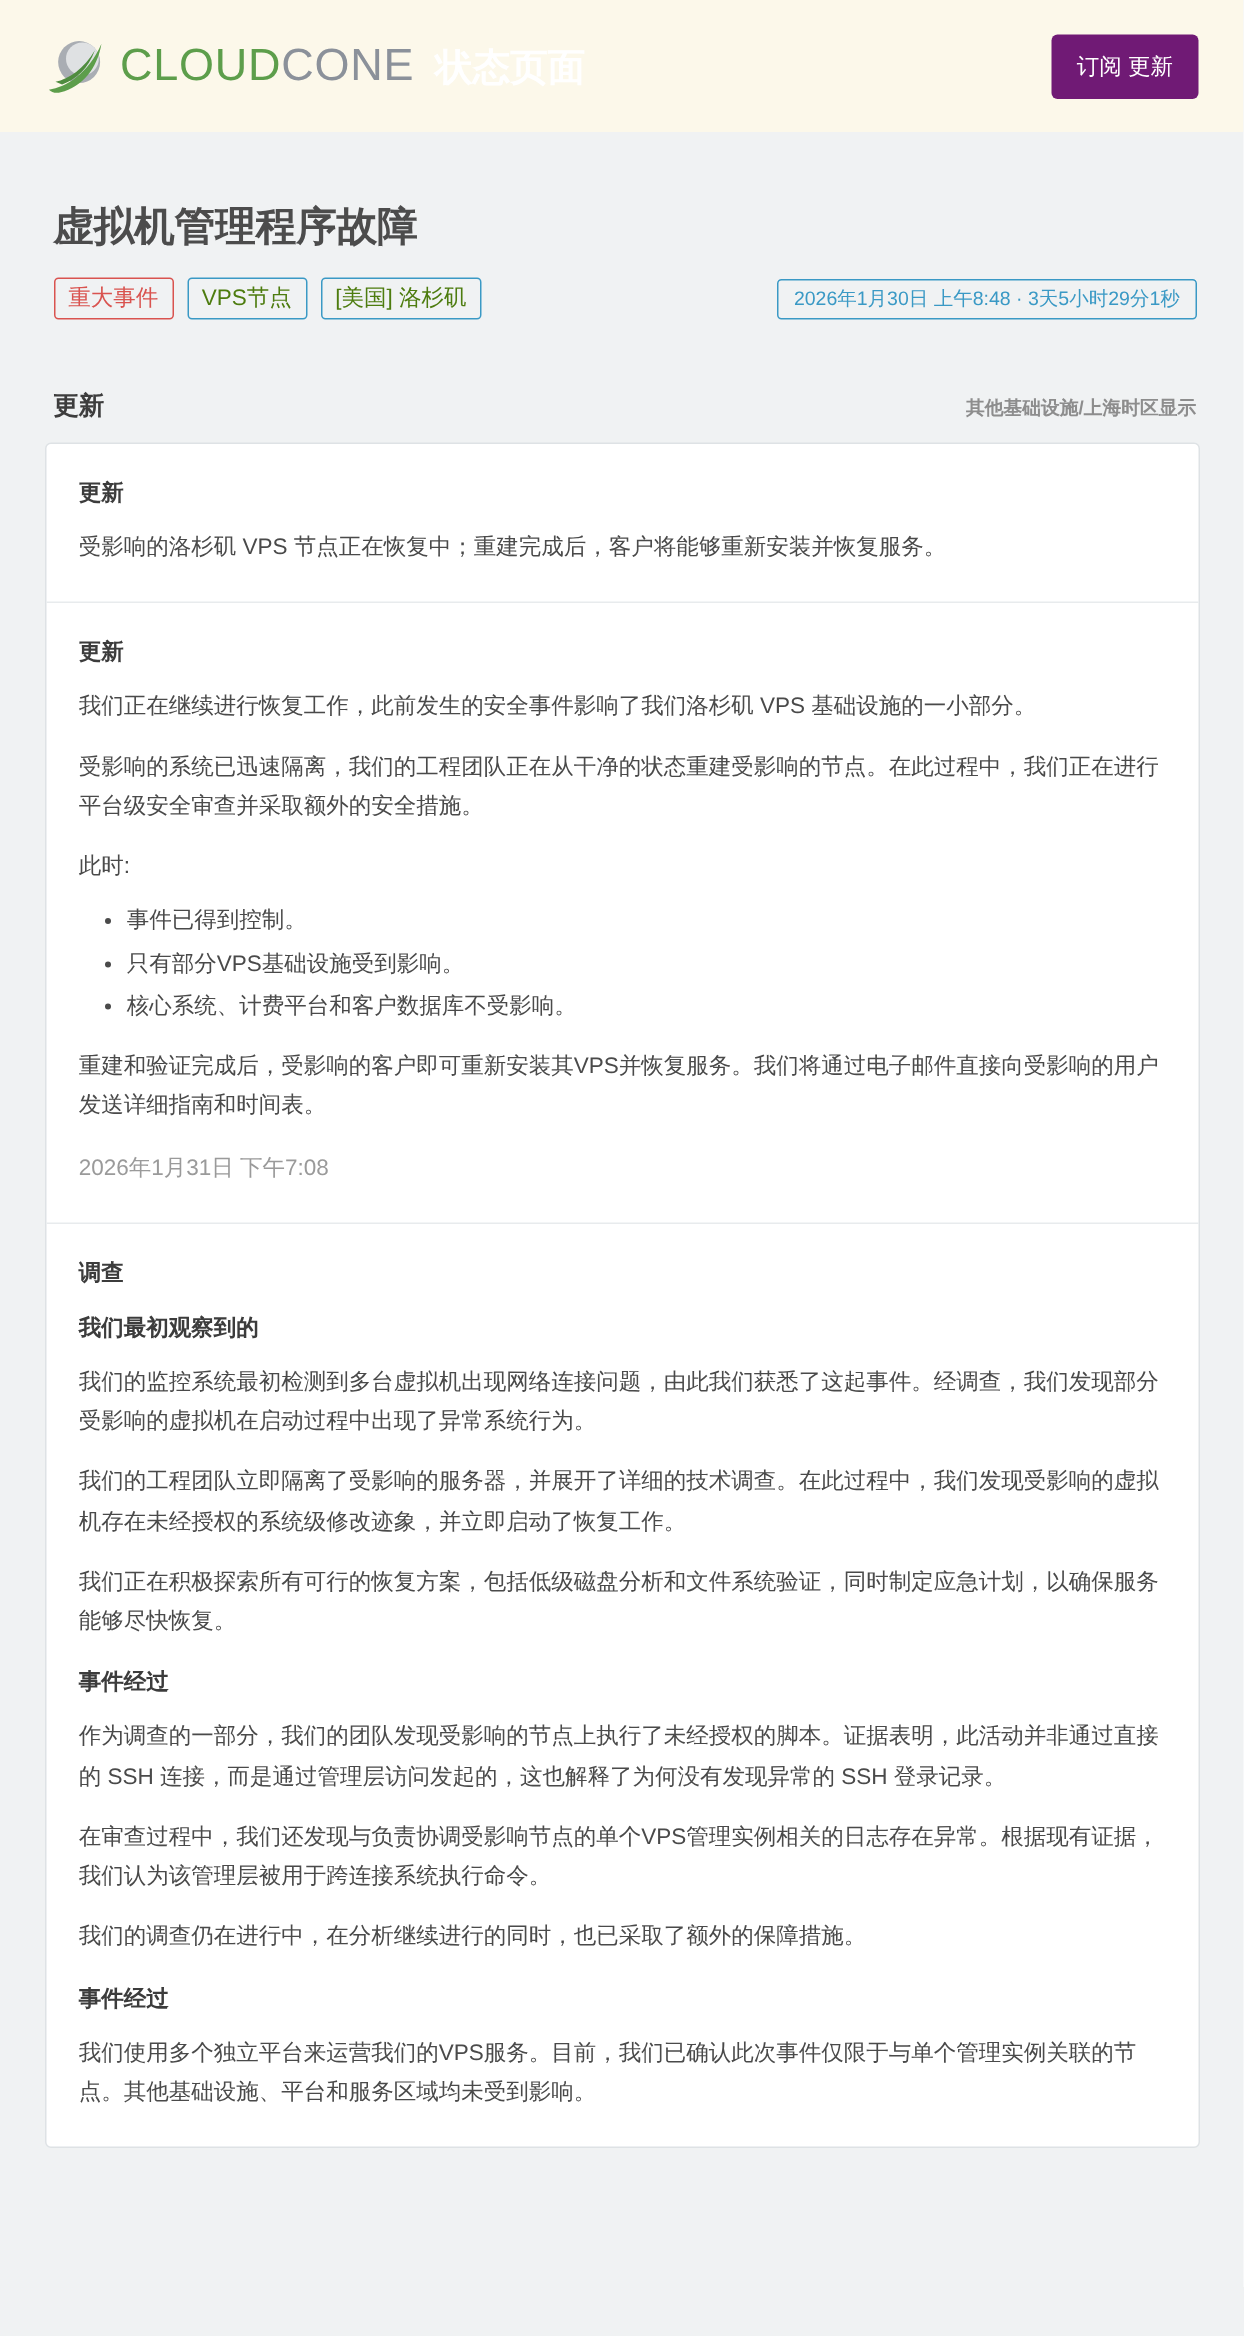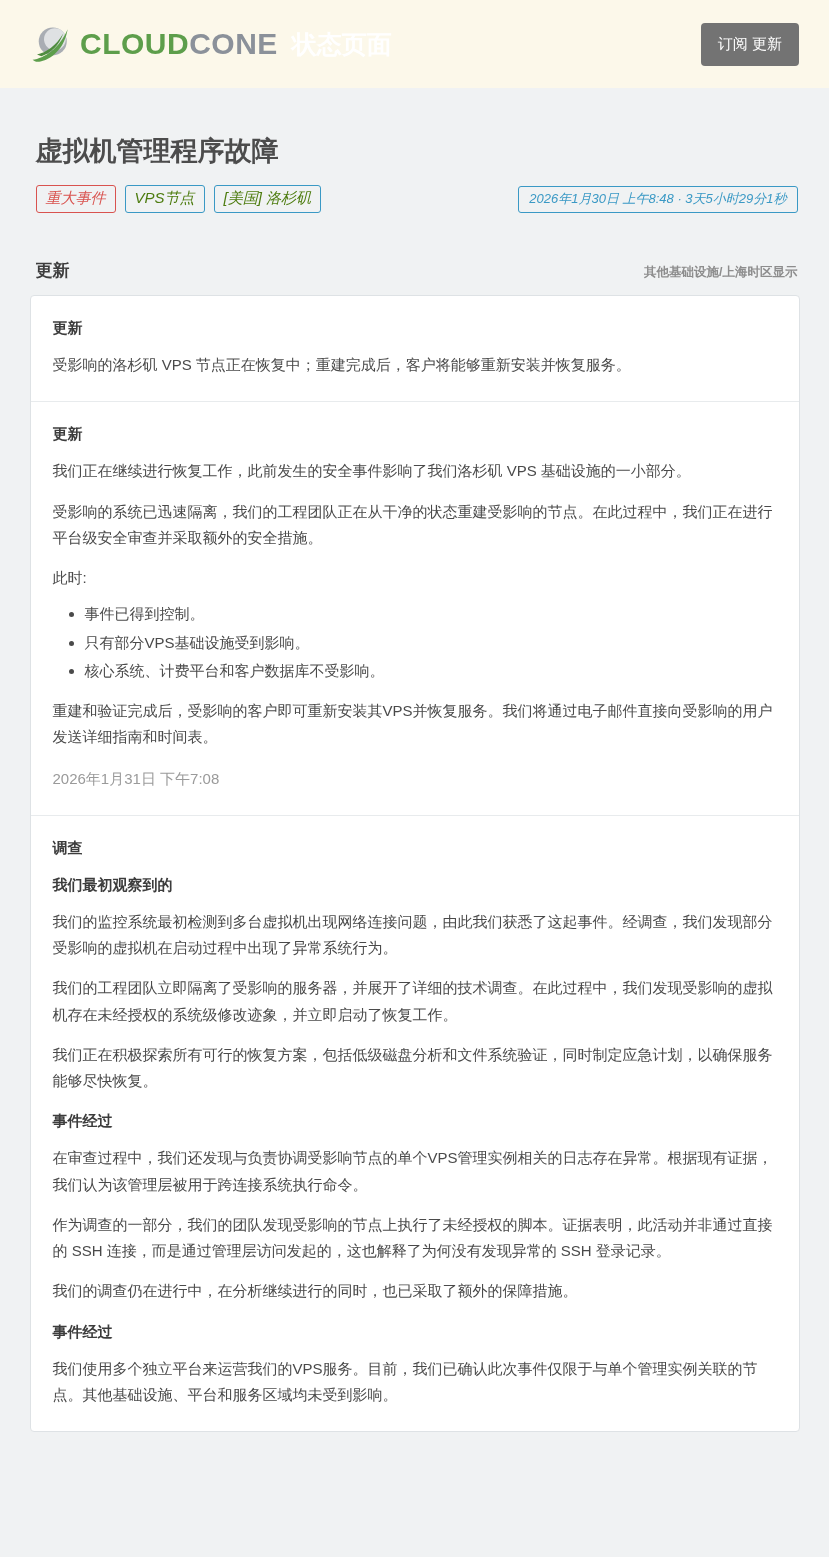--- a/index.html
+++ b/index.html
@@ -14,43 +14,43 @@
   .topbar {
     background: #fcf8ea;
     height: 88px;
     display: flex;
     align-items: center;
     justify-content: space-between;
     padding: 0 30px;
   }
   .logo { display: flex; align-items: center; }
   .logo svg { width: 42px; height: 42px; margin-right: 8px; }
-  .logo-text { font-size: 30px; font-weight: bold; letter-spacing: .5px; }
+  .logo-text { font-size: 30px; font-weight: normal; letter-spacing: .5px; }
   .logo-cloud { color: #5d9e4b; }
   .logo-cone  { color: #8b919a; }
   .logo-suffix { color: #ffffff; font-size: 25px; font-weight: bold; margin-left: 14px; }
   .subscribe-btn {
-    background: #737373;
+    background: #701a75;
     color: #fff;
     border: none;
     border-radius: 4px;
     padding: 12px 17px;
     font-size: 15px;
     font-family: inherit;
     cursor: pointer;
   }
   
   .container { width: 770px; margin: 0 auto; padding-bottom: 26px; }
   h1.page-title {
     font-size: 27px;
     font-weight: bold;
     color: #4c4c4c;
     margin: 45px 0 16px 6px;
   }
-  .meta-row { display: flex; align-items: flex-end; gap: 9px; padding: 0 2px 0 6px; font-style: italic; }
+  .meta-row { display: flex; align-items: flex-end; gap: 9px; padding: 0 2px 0 6px; }
   .tag {
     border: 1px solid;
     border-radius: 3px;
     padding: 3px 9px 4px;
     font-size: 15px;
     background: #fff0;
     white-space: nowrap;
   }
   .tag-red  { color: #d9534f; border-color: #d9534f; }
   .tag-blue { color: #4d7c0f; border-color: #3a99c5; }
@@ -142,22 +142,22 @@
       <p class="timestamp">2026年1月31日 下午7:08</p>
     </article>
 
     <article class="update">
       <h3 class="update-title">调查</h3>
       <h4 class="sub-heading">我们最初观察到的</h4>
       <p>我们的监控系统最初检测到多台虚拟机出现网络连接问题，由此我们获悉了这起事件。经调查，我们发现部分受影响的虚拟机在启动过程中出现了异常系统行为。</p>
       <p>我们的工程团队立即隔离了受影响的服务器，并展开了详细的技术调查。在此过程中，我们发现受影响的虚拟机存在未经授权的系统级修改迹象，并立即启动了恢复工作。</p>
       <p>我们正在积极探索所有可行的恢复方案，包括低级磁盘分析和文件系统验证，同时制定应急计划，以确保服务能够尽快恢复。</p>
       <h4 class="sub-heading">事件经过</h4>
+      <p>作为调查的一部分，我们的团队发现受影响的节点上执行了未经授权的脚本。证据表明，此活动并非通过直接的 SSH 连接，而是通过管理层访问发起的，这也解释了为何没有发现异常的 SSH 登录记录。</p>
       <p>在审查过程中，我们还发现与负责协调受影响节点的单个VPS管理实例相关的日志存在异常。根据现有证据，我们认为该管理层被用于跨连接系统执行命令。</p>
-      <p>作为调查的一部分，我们的团队发现受影响的节点上执行了未经授权的脚本。证据表明，此活动并非通过直接的 SSH 连接，而是通过管理层访问发起的，这也解释了为何没有发现异常的 SSH 登录记录。</p>
       <p>我们的调查仍在进行中，在分析继续进行的同时，也已采取了额外的保障措施。</p>
       <h4 class="sub-heading">事件经过</h4>
       <p>我们使用多个独立平台来运营我们的VPS服务。目前，我们已确认此次事件仅限于与单个管理实例关联的节点。其他基础设施、平台和服务区域均未受到影响。</p>
 
     </article>
 
   </section>
 
 </main>
 

